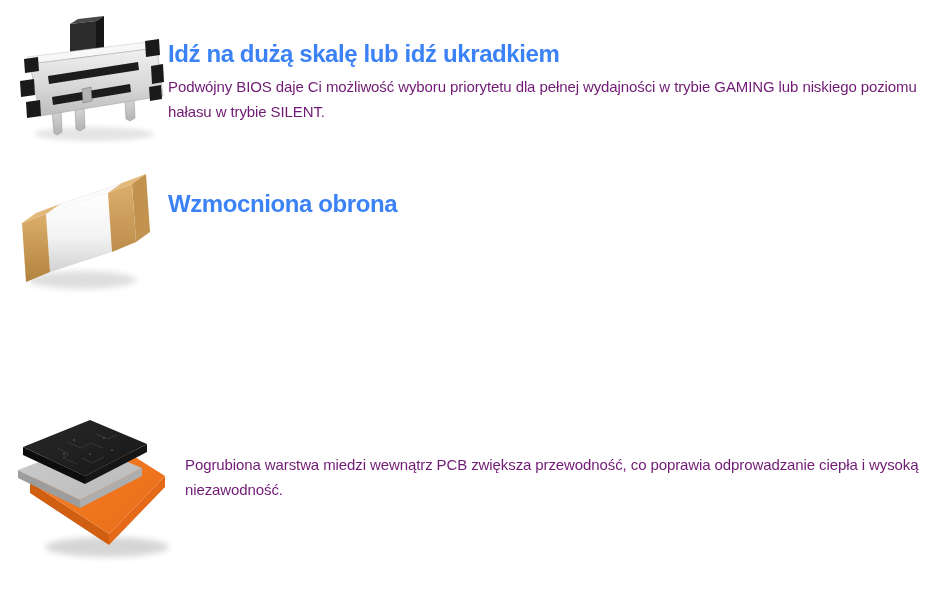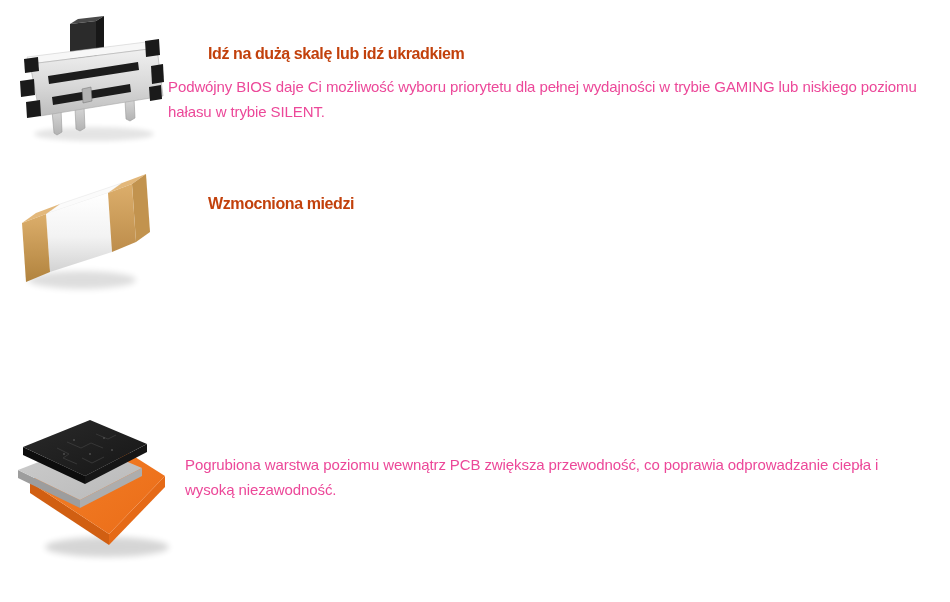--- a/index.html
+++ b/index.html
@@ -10,31 +10,30 @@
     width:950px;
     height:602px;
     background:#ffffff;
     overflow:hidden;
   }
   .feature { position:absolute; }
   .feature-image { position:absolute; }
   .feature-image svg { display:block; width:100%; height:100%; }
   .feature-text { position:absolute; }
   .feature-title {
-    font-size:16px;
+    font-size:24px;
     font-weight:700;
-    color:#c2410c;
+    color:#3b82f6;
     letter-spacing:-0.4px;
     line-height:24px;
     margin-bottom:8px;
-    margin-left:40px;
   }
   .feature-body {
     font-size:15px;
-    color:#ec4899;
+    color:#701a75;
     letter-spacing:-0.1px;
     line-height:25px;
   }
   
   #img-dual-bios   { left:14px;  top:5px;   width:150px; height:140px; }
   #txt-dual-bios   { left:168px; top:42px;  width:752px; }
   #img-fuse        { left:12px;  top:166px; width:140px; height:132px; }
   #txt-fuse        { left:168px; top:192px; width:740px; }
   #img-pcb         { left:12px;  top:414px; width:165px; height:152px; }
   #txt-pcb         { left:185px; top:452px; width:735px; }
@@ -130,21 +129,21 @@
         <polygon points="10,57 34,48 38,106 14,116" fill="url(#fuTanL)"></polygon>
 
         <polygon points="96,27 120,18 134,8 110,17" fill="#e3b87b"></polygon>
 
         <polygon points="120,18 134,8 138,66 124,76" fill="#c2934e"></polygon>
 
         <polygon points="96,27 120,18 124,76 100,86" fill="url(#fuTanR)"></polygon>
       </svg>
     </div>
     <div class="feature-text" id="txt-fuse">
-      <h2 class="feature-title">Wzmocniona miedzi</h2>
+      <h2 class="feature-title">Wzmocniona obrona</h2>
     </div>
   </section>
 
   <section class="feature">
     <div class="feature-image" id="img-pcb">
       <svg viewBox="0 0 165 152" xmlns="http://www.w3.org/2000/svg" aria-hidden="true">
         <defs>
           <linearGradient id="pcbOrangeTop" x1="0" y1="0" x2="1" y2="1">
             <stop offset="0" stop-color="#f68329"></stop>
             <stop offset="1" stop-color="#ea6c18"></stop>
@@ -185,17 +184,17 @@
         <g fill="#4a4a4a">
           <circle cx="62" cy="26" r="1.1"></circle>
           <circle cx="92" cy="24" r="1.1"></circle>
           <circle cx="78" cy="40" r="1.1"></circle>
           <circle cx="100" cy="36" r="1.1"></circle>
           <circle cx="52" cy="40" r="1.1"></circle>
         </g>
       </svg>
     </div>
     <div class="feature-text" id="txt-pcb">
-      <p class="feature-body">Pogrubiona warstwa poziomu wewnątrz PCB zwiększa przewodność, co poprawia odprowadzanie ciepła i wysoką niezawodność.</p>
+      <p class="feature-body">Pogrubiona warstwa miedzi wewnątrz PCB zwiększa przewodność, co poprawia odprowadzanie ciepła i wysoką niezawodność.</p>
     </div>
   </section>
 
 </div>
 
 </body></html>

